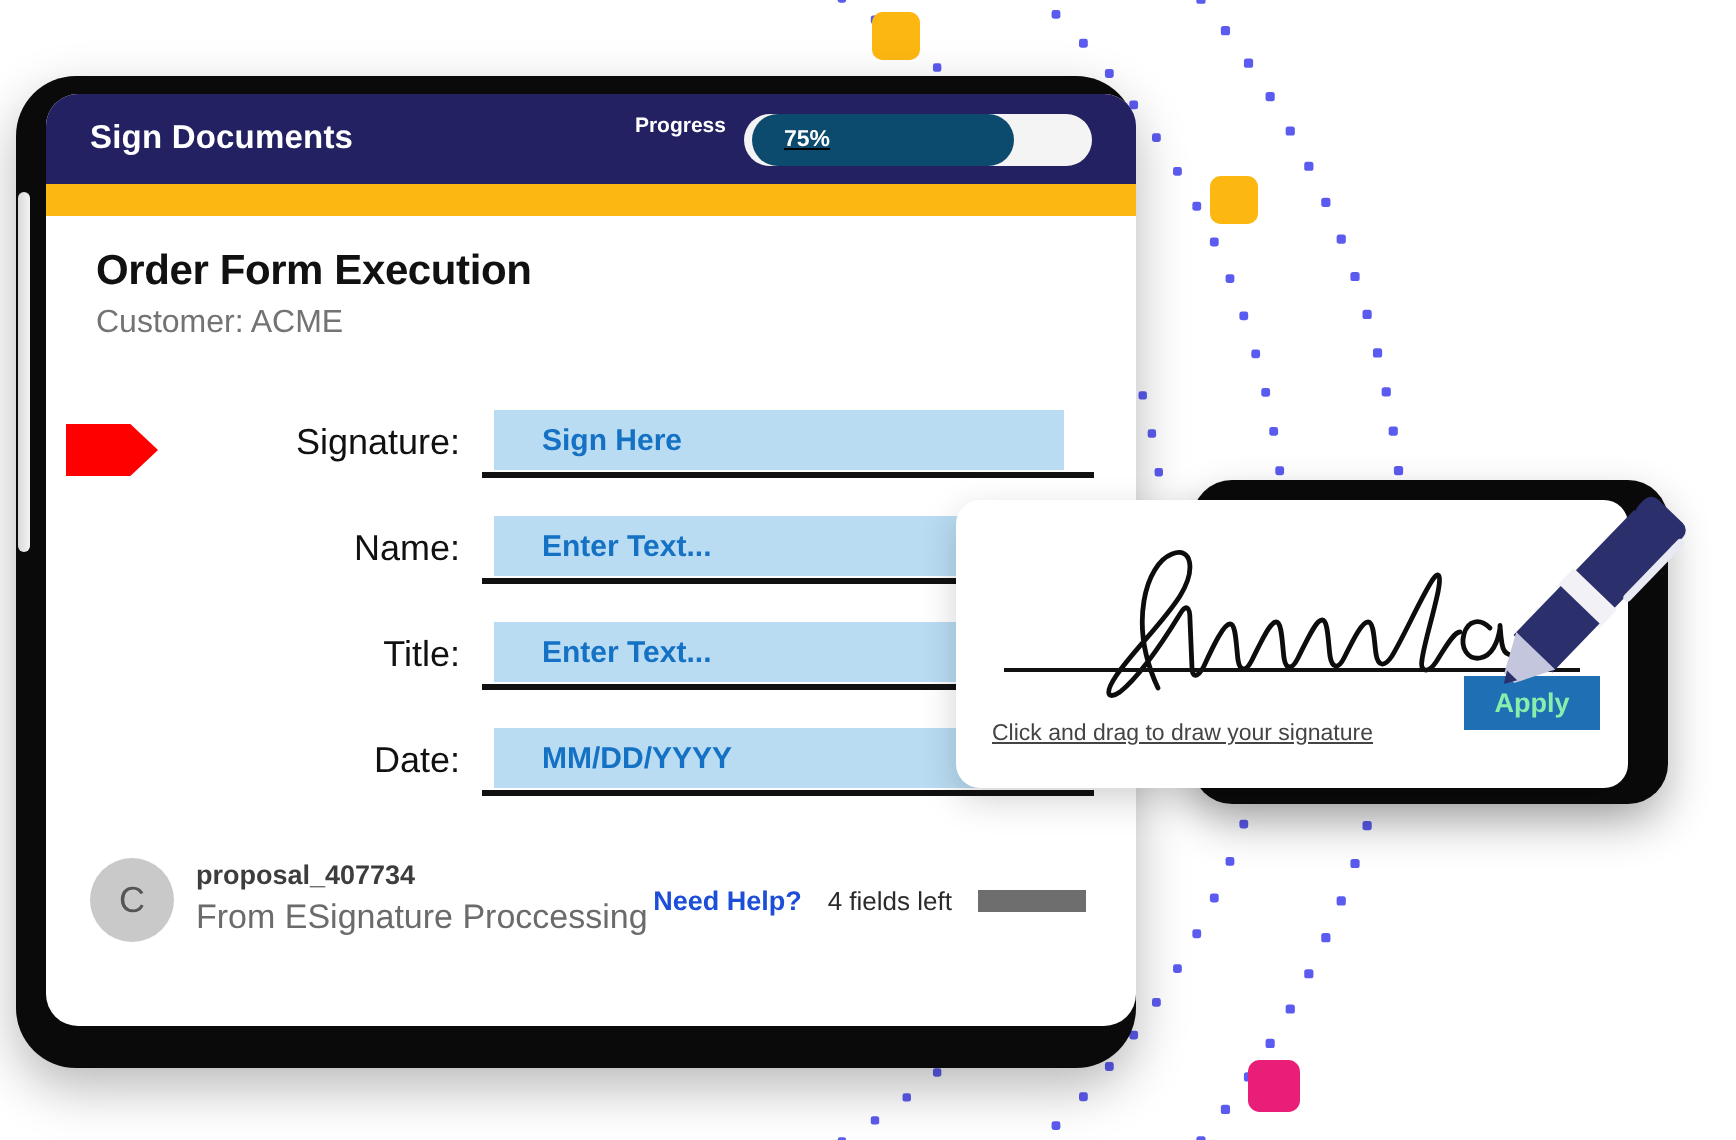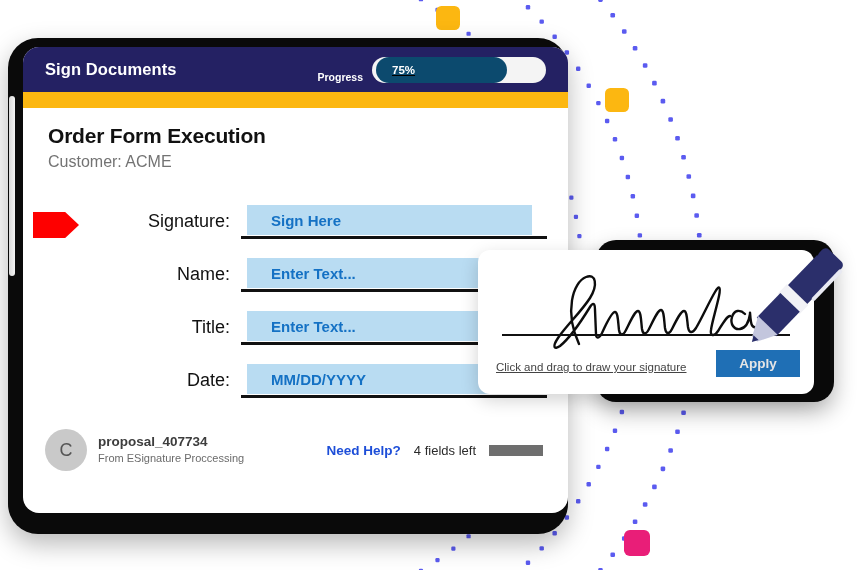--- a/index.html
+++ b/index.html
@@ -85,21 +85,21 @@
   }
   .doc-title {
     color: #ffffff;
     font-size: 16.5px;
     font-weight: bold;
     letter-spacing: 0.1px;
   }
   .progress-wrap {
     margin-left: auto;
     display: flex;
-    align-items: flex-end;
+    align-items: flex-start;
     gap: 9px;
   }
   .progress-label {
     color: #ffffff;
     font-size: 10.5px;
     font-weight: bold;
   }
   .progress-track {
     position: relative;
     width: 174px;
@@ -229,21 +229,21 @@
   .doc-meta {
     margin-left: 11px;
     line-height: 1.25;
   }
   .doc-meta-name {
     font-size: 13.5px;
     color: #3d3d3d;
     font-weight: bold;
   }
   .doc-meta-sub {
-    font-size: 11px;
+    font-size: 17px;
     color: #6b6b6b;
     margin-top: 1px;
   }
   .footer-right {
     margin-left: auto;
     display: flex;
     align-items: center;
     gap: 13px;
   }
   .need-help {
@@ -298,25 +298,25 @@
     position: absolute;
     left: 18px;
     top: 111px;
     font-size: 11.5px;
     color: #444444;
     text-decoration: underline;
   }
   .apply-btn {
     position: absolute;
     right: 14px;
-    top: 100px;
-    width: 84px;
+    top: 88px;
+    width: 68px;
     height: 27px;
     background: #1f6fb5;
-    color: #e5e5e5;
+    color: #86efac;
     font-size: 13.5px;
     font-weight: bold;
     display: flex;
     align-items: center;
     justify-content: center;
     border: none;
     font-family: "Liberation Sans", sans-serif;
     cursor: pointer;
   }
 

